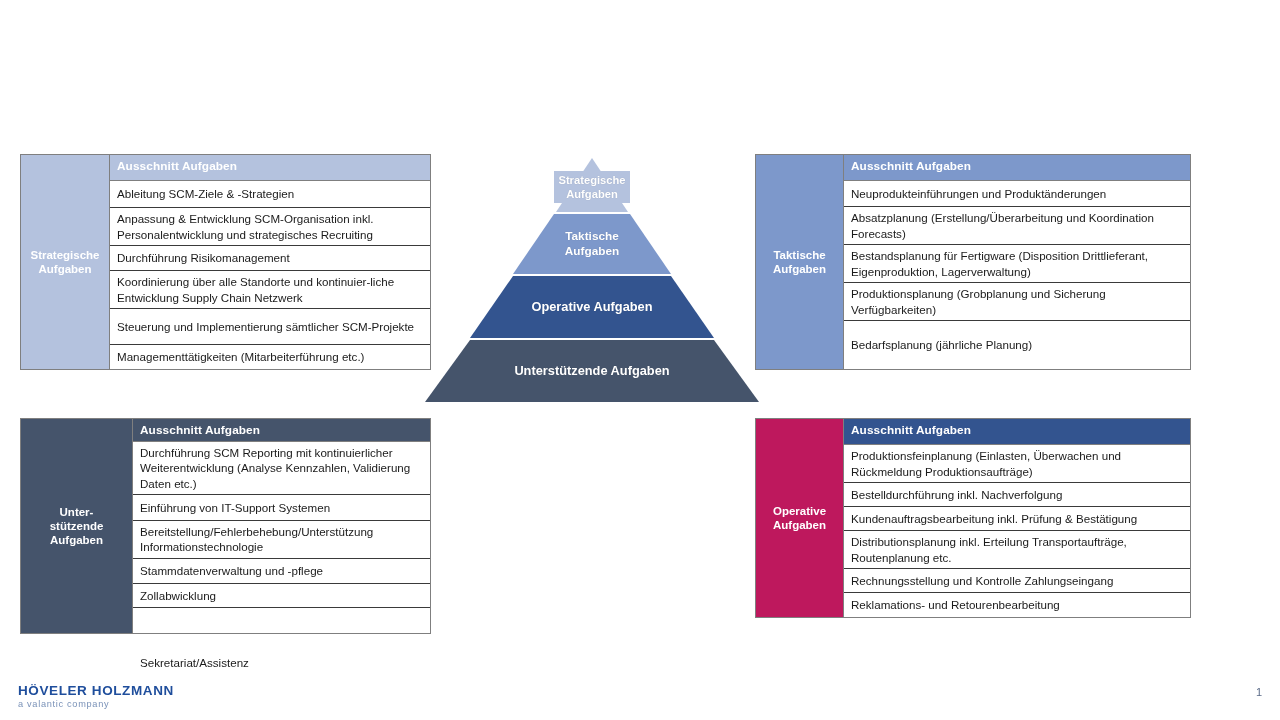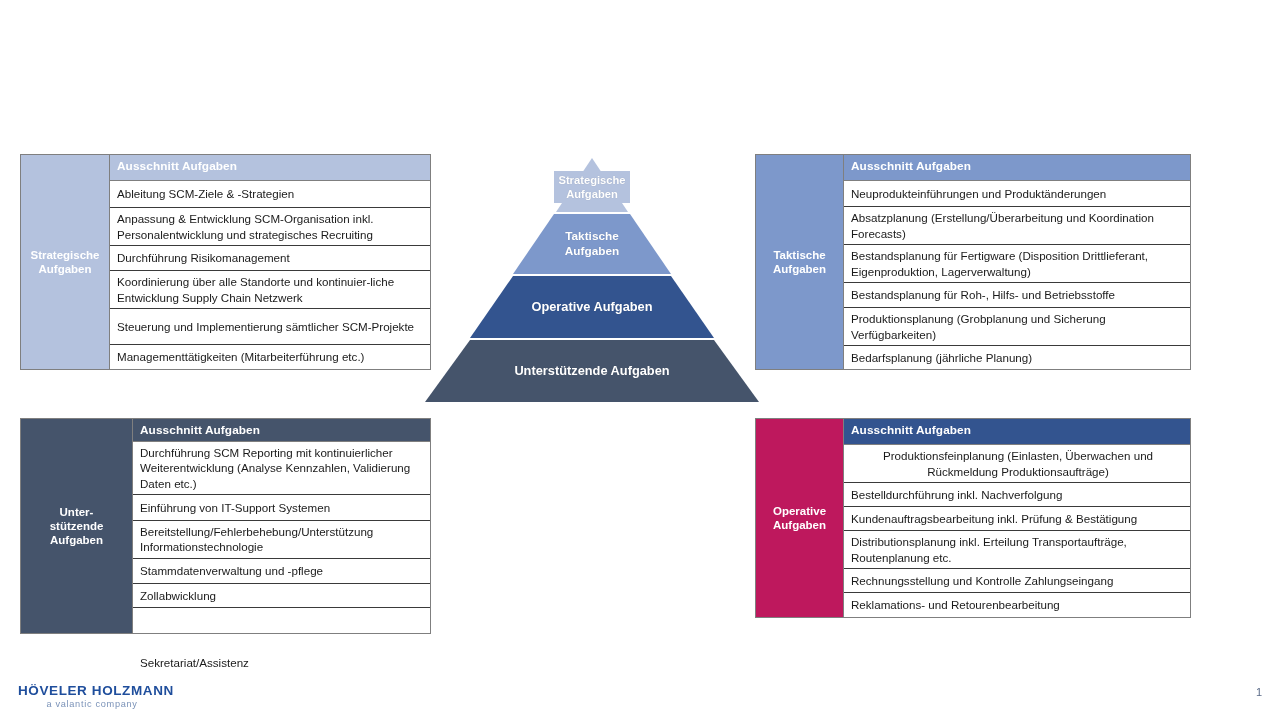--- a/index.html
+++ b/index.html
@@ -112,21 +112,21 @@
   }
   .logo-main {
     font-size: 13.5px;
     font-weight: bold;
     color: #1f4e9c;
     letter-spacing: 0.6px;
     line-height: 1;
   }
   .logo-sub {
     margin-top: 2px;
-    text-align: center;
+    text-align: left;
     width: 148px;
     font-size: 9.2px;
     color: #7a92b8;
     letter-spacing: 0.7px;
     line-height: 1;
   }
   .page-num {
     position: absolute;
     right: 18px;
     top: 686px;
@@ -154,21 +154,20 @@
   </div>
 
   <div class="tbl" style="left:755px; top:154px; width:436px; height:216px;">
     <div class="tbl-label" style="width: 88px; background: rgb(125, 152, 203); white-space: pre-line;">Taktische
 Aufgaben</div>
     <div class="tbl-rows">
       <div class="tbl-head" style="background:#7d98cb; height:26px;">Ausschnitt Aufgaben</div>
       <div class="tbl-row" style="flex:0 0 26px;">Neuprodukteinführungen  und Produktänderungen</div>
       <div class="tbl-row" style="flex:0 0 38px;">Absatzplanung (Erstellung/Überarbeitung und Koordination Forecasts)</div>
       <div class="tbl-row" style="flex:0 0 38px;">Bestandsplanung für Fertigware (Disposition Drittlieferant,  Eigenproduktion,  Lagerverwaltung)</div>
-      <div class="tbl-row" style="flex:0 0 25px;">Bestandsplanung für Roh-,  Hilfs- und Betriebsstoffe</div>
       <div class="tbl-row" style="flex:0 0 38px;">Produktionsplanung  (Grobplanung und Sicherung Verfügbarkeiten)</div>
       <div class="tbl-row" style="flex:1 1 auto;">Bedarfsplanung (jährliche Planung)</div>
     </div>
   </div>
 
   <div class="tbl" style="left:20px; top:418px; width:411px; height:216px;">
     <div class="tbl-label" style="width: 112px; background: rgb(69, 84, 107); white-space: pre-line;">Unter-
 stützende
 Aufgaben</div>
     <div class="tbl-rows">
@@ -180,21 +179,21 @@
       <div class="tbl-row" style="flex:0 0 24px;">Zollabwicklung</div>
       <div class="tbl-row" style="flex:1 1 auto;margin-top:44px;">Sekretariat/Assistenz</div>
     </div>
   </div>
 
   <div class="tbl" style="left:755px; top:418px; width:436px; height:200px;">
     <div class="tbl-label" style="width: 88px; background: #be185d; white-space: pre-line;">Operative
 Aufgaben</div>
     <div class="tbl-rows">
       <div class="tbl-head" style="background:#33548f; height:26px;">Ausschnitt Aufgaben</div>
-      <div class="tbl-row" style="flex:0 0 38px;text-align:center;">Produktionsfeinplanung  (Einlasten, Überwachen und Rückmeldung  Produktionsaufträge)</div>
+      <div class="tbl-row" style="flex:0 0 38px;">Produktionsfeinplanung  (Einlasten, Überwachen und Rückmeldung  Produktionsaufträge)</div>
       <div class="tbl-row" style="flex:0 0 24px;">Bestelldurchführung  inkl. Nachverfolgung</div>
       <div class="tbl-row" style="flex:0 0 24px;">Kundenauftragsbearbeitung inkl. Prüfung  &amp; Bestätigung</div>
       <div class="tbl-row" style="flex:0 0 38px;">Distributionsplanung inkl. Erteilung Transportaufträge, Routenplanung  etc.</div>
       <div class="tbl-row" style="flex:0 0 24px;">Rechnungsstellung  und Kontrolle Zahlungseingang</div>
       <div class="tbl-row" style="flex:1 1 auto;">Reklamations-  und Retourenbearbeitung</div>
     </div>
   </div>
 
   <div class="pyramid">
 

